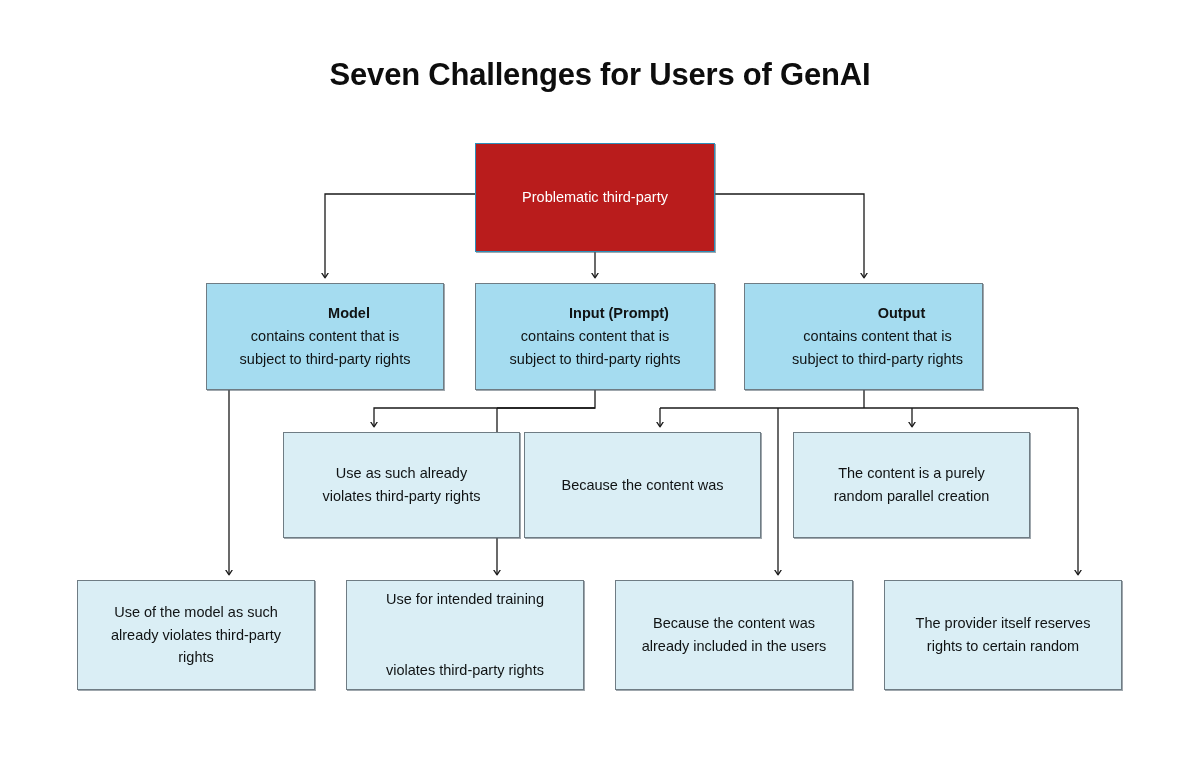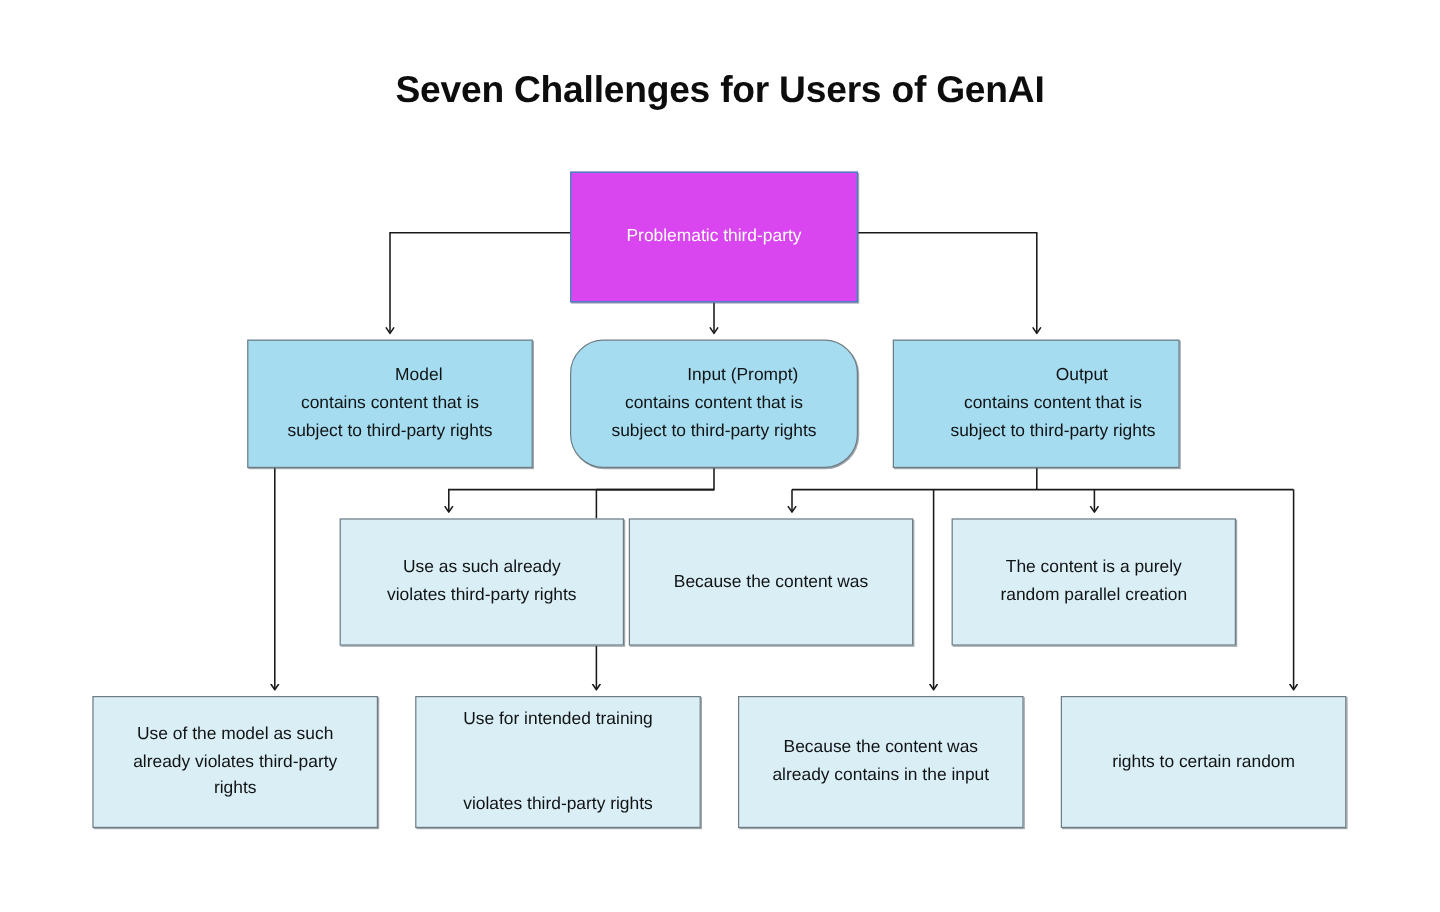--- a/index.html
+++ b/index.html
@@ -47,32 +47,32 @@
     justify-content: center;
     text-align: center;
     border: 1px solid #6f7c84;
     box-shadow: 1px 1px 0 rgba(80,95,105,0.55);
   }
   .node .line {
     display: block;
     line-height: 1.58;
   }
   .node.root {
-    background: #d946ef;
+    background: #b91c1c;
     border-color: #2d8fba;
     color: #ffffff;
     font-size: 14.5px;
   }
   .node.level2 {
     background: #a5dcf0;
     color: #101314;
     font-size: 14.5px;
   }
   .node.level2 .line.head {
-    font-weight: normal;
+    font-weight: bold;
     margin-left: 48px;
   }
   .node.leaf {
     background: #daeef5;
     color: #101314;
     font-size: 14.5px;
   }
 </style>
 </head>
 <body>
@@ -119,21 +119,21 @@
   <div class="node root" style="left:475px; top:143px; width:240px; height:109px;">
     <span class="line">Problematic third-party</span>
   </div>
 
   <div class="node level2" style="left:206px; top:283px; width:238px; height:107px;">
     <span class="line head">Model</span>
     <span class="line">contains content that is</span>
     <span class="line">subject to third-party rights</span>
   </div>
 
-  <div class="node level2" style="left:475px; top:283px; width:240px; height:107px;border-radius:28px;">
+  <div class="node level2" style="left:475px; top:283px; width:240px; height:107px;">
     <span class="line head">Input (Prompt)</span>
     <span class="line">contains content that is</span>
     <span class="line">subject to third-party rights</span>
   </div>
 
   <div class="node level2" style="left:744px; top:283px; width:239px; height:107px;padding-left:28px;">
     <span class="line head">Output</span>
     <span class="line">contains content that is</span>
     <span class="line">subject to third-party rights</span>
   </div>
@@ -158,20 +158,21 @@
     <span class="line">rights</span>
   </div>
 
   <div class="node leaf" style="left:346px; top:580px; width:238px; height:110px;gap:48px;">
     <span class="line">Use for intended training</span>
     <span class="line">violates third-party rights</span>
   </div>
 
   <div class="node leaf" style="left:615px; top:580px; width:238px; height:110px;">
     <span class="line">Because the content was</span>
-    <span class="line">already contains in the input</span>
+    <span class="line">already included in the users</span>
   </div>
 
   <div class="node leaf" style="left:884px; top:580px; width:238px; height:110px;">
+    <span class="line">The provider itself reserves</span>
     <span class="line">rights to certain random</span>
   </div>
 
 </div>
 
 </body></html>

